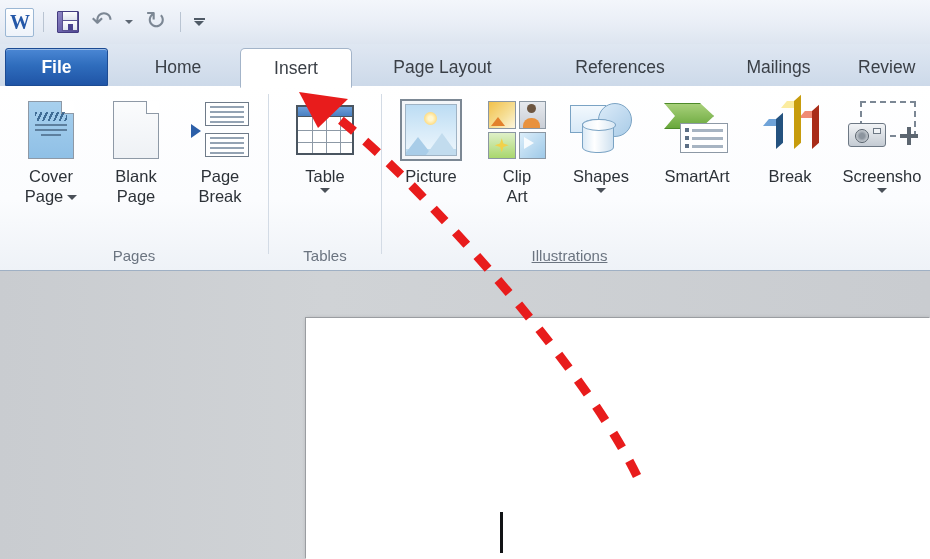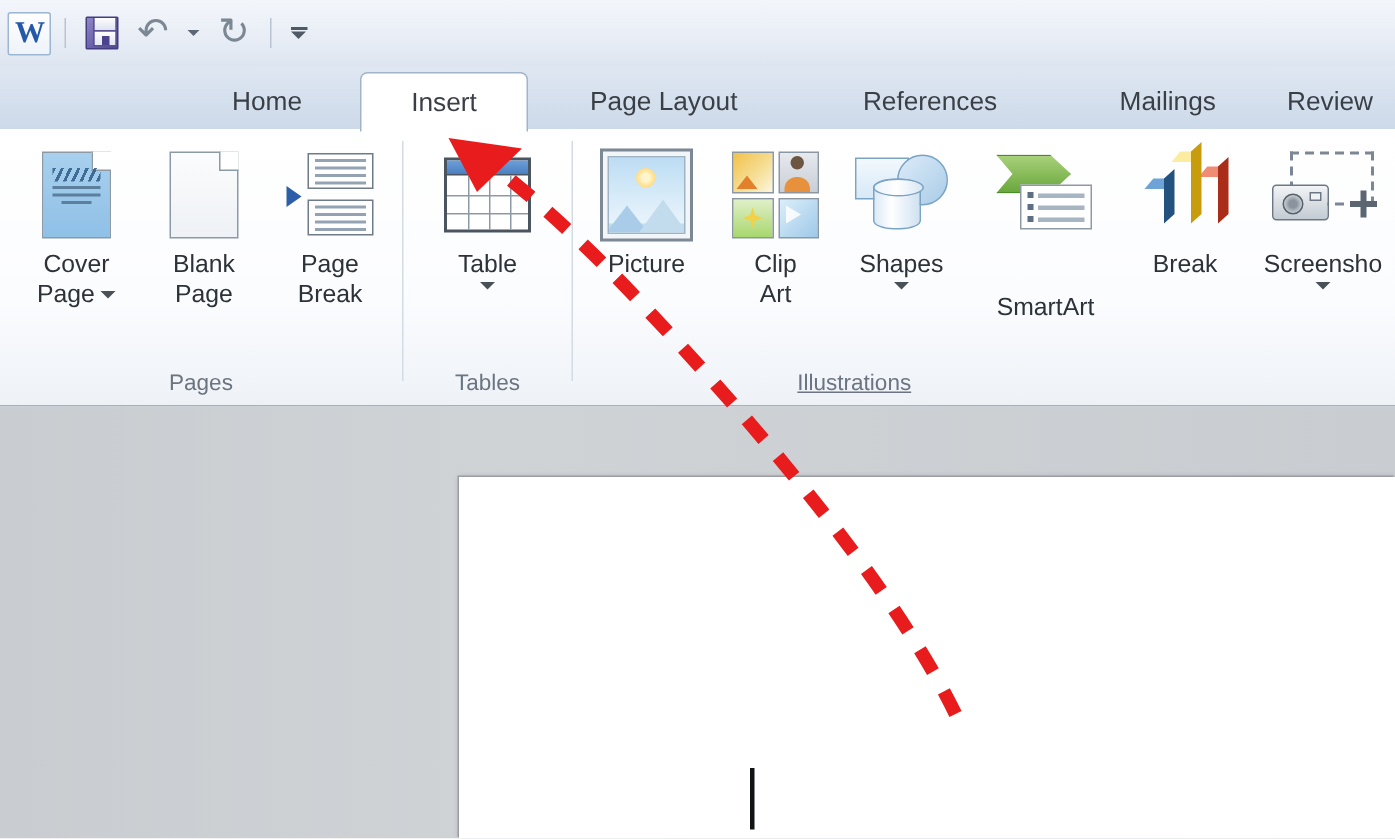--- a/index.html
+++ b/index.html
@@ -360,20 +360,21 @@
       <span class="redo-glyph">↻</span>
     </div>
     <div class="qat-sep"></div>
     <div class="qat-more">
       <span class="bar"></span>
       <span class="tri"></span>
     </div>
   </div>
 
   <div class="tabstrip">
+    <div class="tab tab-file" style="left:5px;width:103px;">File</div>
     <div class="tab" style="left:123px;width:110px;">Home</div>
     <div class="tab tab-active" style="left:240px;width:112px;">Insert</div>
     <div class="tab" style="left:536px;width:168px;">References</div>
     <div class="tab" style="left:360px;width:165px;">Page Layout</div>
     <div class="tab" style="left:710px;width:137px;">Mailings</div>
     <div class="tab" style="left:858px;width:110px;justify-content:flex-start;">Review</div>
   </div>
 
   <div class="ribbon">
   <div class="ribbon-inner">
@@ -490,21 +491,21 @@
           <div class="shapes-ico">
             <div class="sh-rect"></div>
             <div class="sh-circle"></div>
             <div class="sh-cyl"></div>
           </div>
         </div>
         <div class="lbl">Shapes</div>
         <div class="dropcaret"></div>
       </div>
 
-      <div class="cmd" style="left:262px;width:106px;gap:29px;">
+      <div class="cmd" style="left:262px;width:106px;">
         <div class="icobox">
           <div class="sa-ico">
             <div class="sa-chev"></div>
             <div class="sa-card">
               <div class="row">
                     <span class="dot"></span>
                     <span class="bar"></span>
                   </div>
               <div class="row">
                     <span class="dot"></span>

